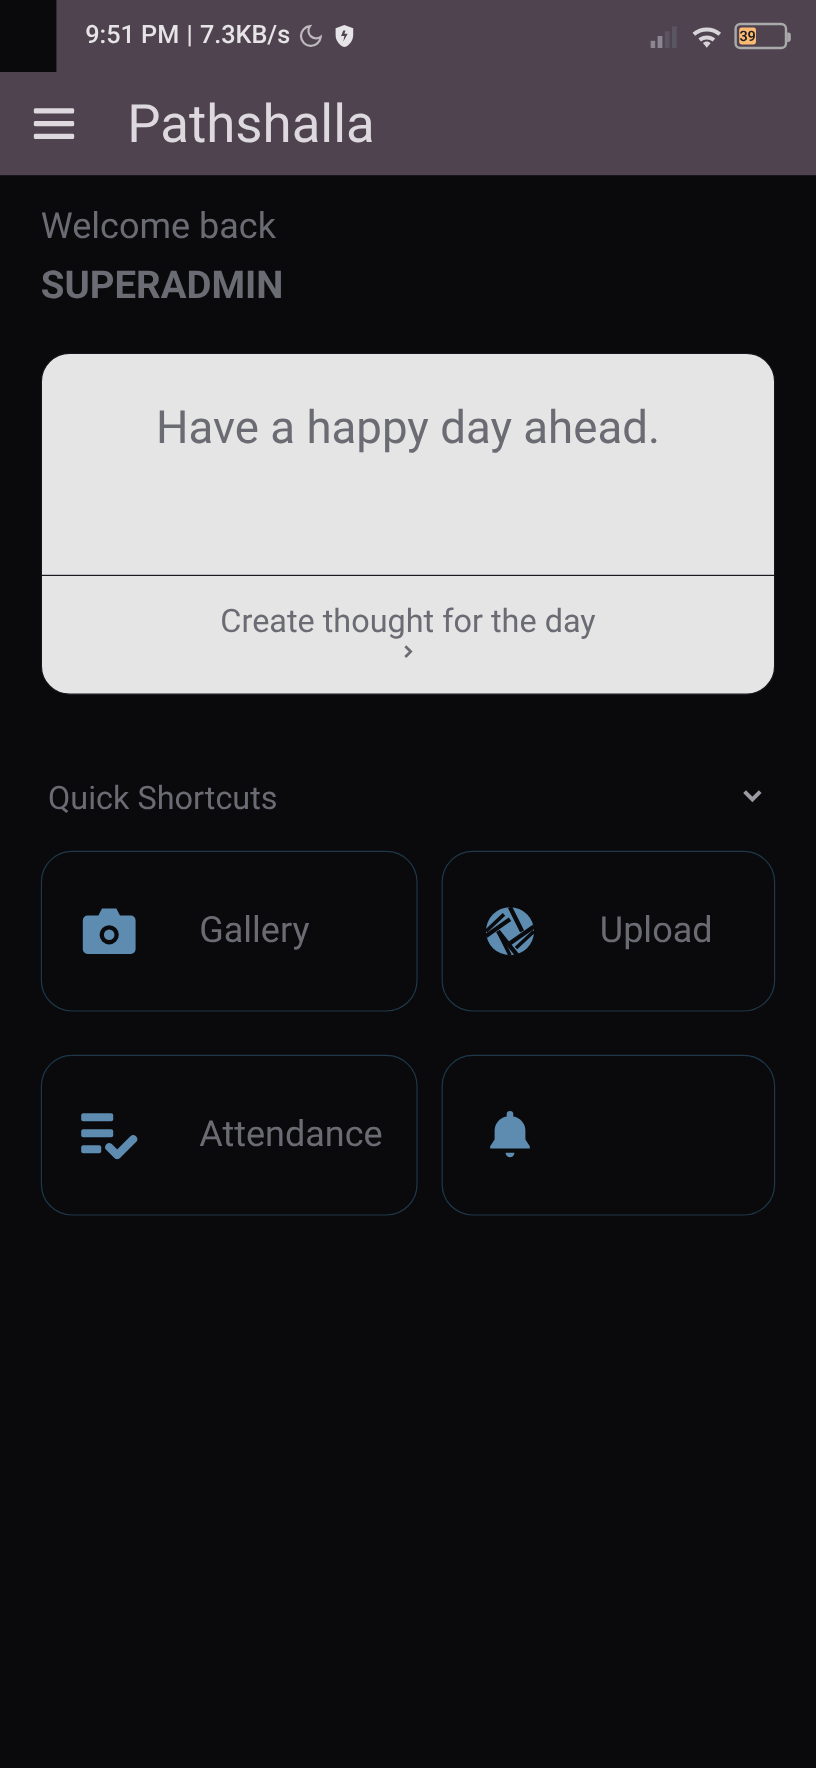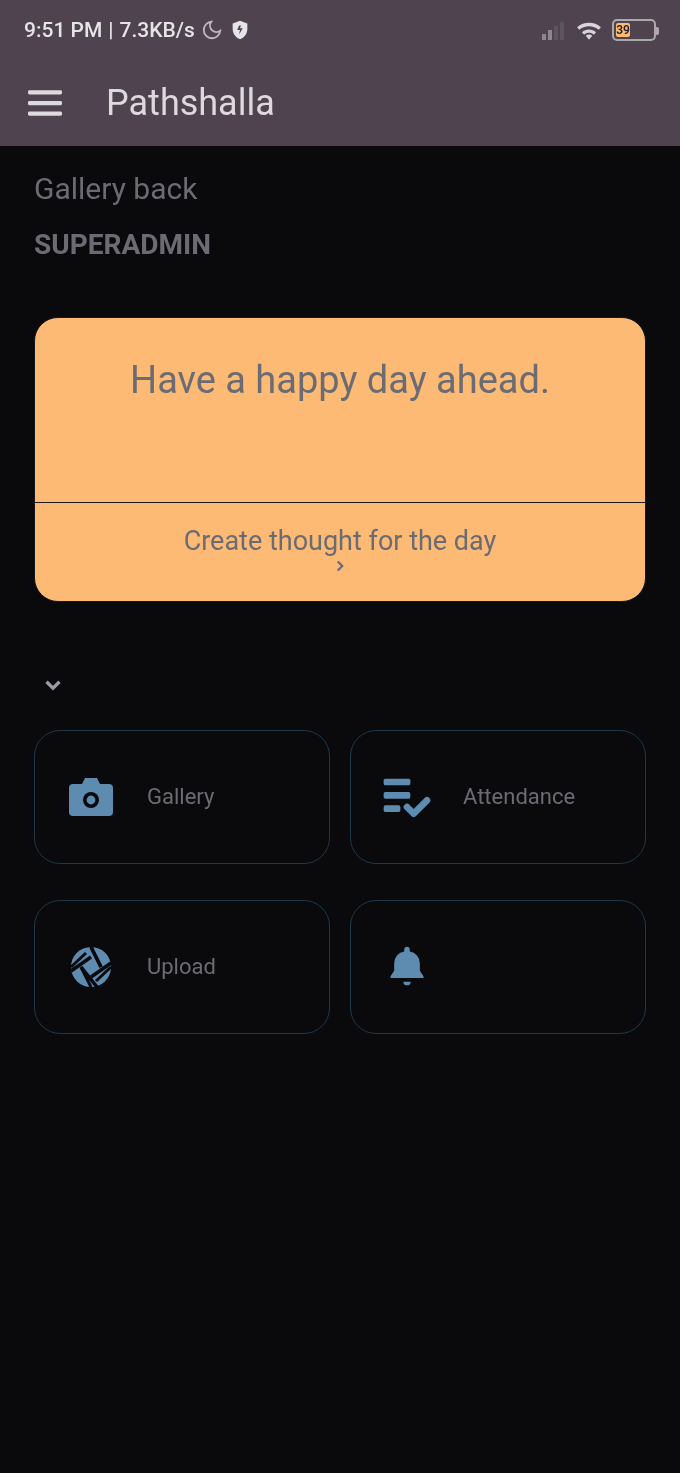--- a/index.html
+++ b/index.html
@@ -15,20 +15,21 @@
   .status-bar {
     height: 60px;
     background: #4e434e;
     display: flex;
     align-items: center;
     justify-content: space-between;
     padding: 0 24px;
     color: #e6e4e7;
     font-size: 21px;
     font-weight: 500;
+    margin-left: 47px;
   }
   .status-left { display: flex; align-items: center; gap: 6px; }
   .status-right { display: flex; align-items: center; gap: 10px; }
   .moon-icon, .shield-icon, .signal-icon, .wifi-icon { display: inline-flex; }
   .battery {
     width: 44px;
     height: 22px;
     border: 2px solid #aaa;
     border-radius: 5px;
     position: relative;
@@ -64,45 +65,45 @@
     height: 86px;
     background: #4e434e;
     display: flex;
     align-items: center;
     padding: 0 28px;
     gap: 44px;
   }
   .menu-icon { display: inline-flex; }
   .app-title {
     color: #ded9de;
-    font-size: 36px;
+    font-size: 44px;
     font-weight: 400;
   }
 
   
   .content {
     padding: 24px 34px;
   }
   .welcome {
     color: #6b6b73;
     font-size: 30px;
     font-weight: 400;
     line-height: 1.25;
   }
   .username {
     color: #6b6b73;
-    font-size: 28px;
+    font-size: 32px;
     font-weight: 700;
-    margin-top: 20px;
+    margin-top: 10px;
   }
 
   
   .thought-card {
-    margin-top: 56px;
-    background: #fdba74;
+    margin-top: 38px;
+    background: #e5e5e5;
     border: 1px solid #16161c;
     border-radius: 24px;
     overflow: hidden;
   }
   .thought-text {
     color: #6b6b73;
     font-size: 38px;
     font-weight: 400;
     text-align: center;
     padding: 40px 20px 100px 20px;
@@ -150,21 +151,22 @@
     padding: 0 28px;
     gap: 28px;
   }
   .shortcut-icon {
     width: 56px;
     display: flex;
     justify-content: center;
   }
   .shortcut-label {
     color: #6b6b73;
-    font-size: 22px;
+    font-size: 30px;
+    margin-left: 19px;
   }
 </style>
 </head>
 <body>
 
 <div class="status-bar">
   <div class="status-left">
     <span>9:51 PM</span>
     <span>|</span>
     <span>7.3KB/s</span>
@@ -205,65 +207,54 @@
     <svg width="34" height="26" viewBox="0 0 24 18" fill="#ded9de">
         <rect width="24" height="3" rx="1"></rect>
         <rect y="7.5" width="24" height="3" rx="1"></rect>
         <rect y="15" width="24" height="3" rx="1"></rect>
       </svg>
   </span>
   <span class="app-title">Pathshalla</span>
 </div>
 
 <div class="content">
-  <div class="welcome">Gallery back</div>
+  <div class="welcome">Welcome back</div>
   <div class="username">SUPERADMIN</div>
 
   <div class="thought-card">
     <div class="thought-text">Have a happy day ahead.</div>
     <div class="thought-footer">
       <span class="thought-footer-text">Create thought for the day</span>
       <span class="chevron-right">
         <svg width="18" height="18" viewBox="0 0 24 24" fill="none" stroke="#6b6b73" stroke-width="3">
             <polyline points="9 18 15 12 9 6"></polyline>
           </svg>
       </span>
     </div>
   </div>
 
   <div class="shortcuts-header">
+    <span class="shortcuts-title">Quick Shortcuts</span>
     <span class="chevron-down">
       <svg width="26" height="26" viewBox="0 0 24 24" fill="none" stroke="#9a9aa2" stroke-width="3">
           <polyline points="6 9 12 15 18 9"></polyline>
         </svg>
     </span>
   </div>
 
   <div class="shortcuts-grid">
     <div class="shortcut">
       <span class="shortcut-icon">
         <svg width="48" height="42" viewBox="0 0 24 21" fill="#5d8cb0">
             <path d="M9 1l-1.5 3H3a2 2 0 0 0-2 2v12a2 2 0 0 0 2 2h18a2 2 0 0 0 2-2V6a2 2 0 0 0-2-2h-4.5L15 1H9z"></path>
             <circle cx="12" cy="12" r="4" fill="#0a0a0d"></circle>
             <circle cx="12" cy="12" r="2.2" fill="#5d8cb0"></circle>
           </svg>
       </span>
       <span class="shortcut-label">Gallery</span>
-    </div>
-
-    <div class="shortcut">
-      <span class="shortcut-icon">
-        <svg width="48" height="40" viewBox="0 0 28 24" fill="#5d8cb0">
-            <rect x="0" y="1" width="16" height="4" rx="1"></rect>
-            <rect x="0" y="9" width="16" height="4" rx="1"></rect>
-            <rect x="0" y="17" width="10" height="4" rx="1"></rect>
-            <path d="M14 18 L18 22 L26 14" stroke="#5d8cb0" stroke-width="4" fill="none" stroke-linecap="round" stroke-linejoin="round"></path>
-          </svg>
-      </span>
-      <span class="shortcut-label">Attendance</span>
     </div>
 
     <div class="shortcut">
       <span class="shortcut-icon">
         <svg width="48" height="48" viewBox="0 0 24 24" fill="#5d8cb0">
             <circle cx="12" cy="12" r="10" fill="#5d8cb0"></circle>
             <path d="M12 2 L17 12 L12 2z M22 12 L14.5 19 M12 22 L7 12 M2 12 L9.5 5" stroke="#0a0a0d" stroke-width="1.5" fill="none"></path>
             <path d="M12 2 L16 11 L8 11 Z" fill="#0a0a0d" opacity="0"></path>
             <g stroke="#0a0a0d" stroke-width="1.8" fill="none">
               <line x1="12" y1="2" x2="17" y2="12"></line>
@@ -272,20 +263,32 @@
               <line x1="2" y1="14" x2="12" y2="7"></line>
               <line x1="9" y1="2" x2="17" y2="12" opacity="0"></line>
             </g>
           </svg>
       </span>
       <span class="shortcut-label">Upload</span>
     </div>
 
     <div class="shortcut">
       <span class="shortcut-icon">
+        <svg width="48" height="40" viewBox="0 0 28 24" fill="#5d8cb0">
+            <rect x="0" y="1" width="16" height="4" rx="1"></rect>
+            <rect x="0" y="9" width="16" height="4" rx="1"></rect>
+            <rect x="0" y="17" width="10" height="4" rx="1"></rect>
+            <path d="M14 18 L18 22 L26 14" stroke="#5d8cb0" stroke-width="4" fill="none" stroke-linecap="round" stroke-linejoin="round"></path>
+          </svg>
+      </span>
+      <span class="shortcut-label">Attendance</span>
+    </div>
+
+    <div class="shortcut">
+      <span class="shortcut-icon">
         <svg width="44" height="48" viewBox="0 0 24 26" fill="#5d8cb0">
             <path d="M12 2a1.5 1.5 0 0 1 1.5 1.5v1A6.5 6.5 0 0 1 19 11v4l2 3v1H3v-1l2-3v-4a6.5 6.5 0 0 1 5.5-6.5v-1A1.5 1.5 0 0 1 12 2z"></path>
             <path d="M10 21h4a2 2 0 0 1-4 0z"></path>
           </svg>
       </span>
     </div>
   </div>
 </div>
 
 </body></html>

